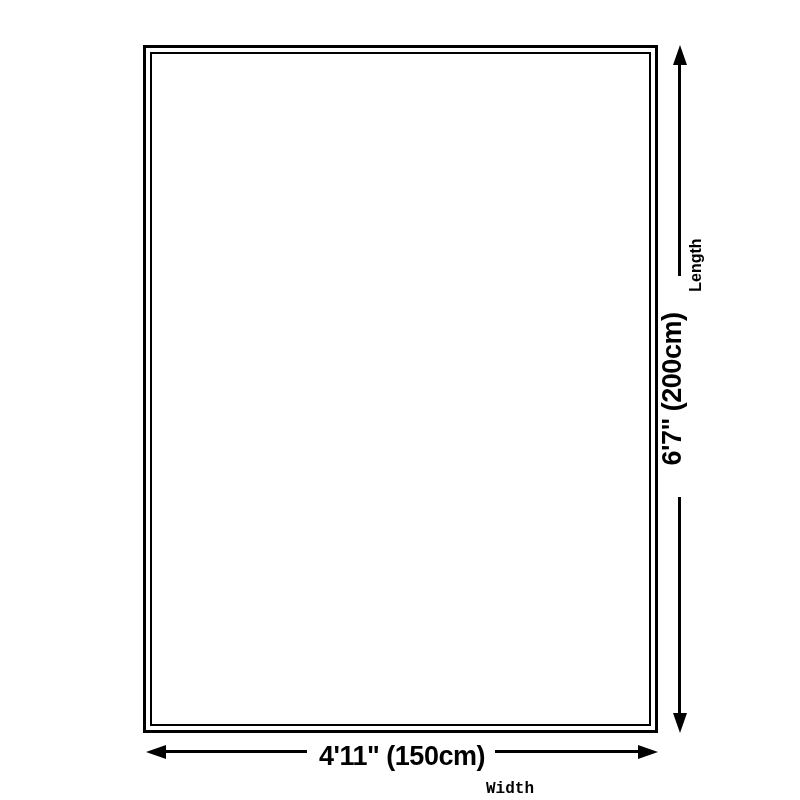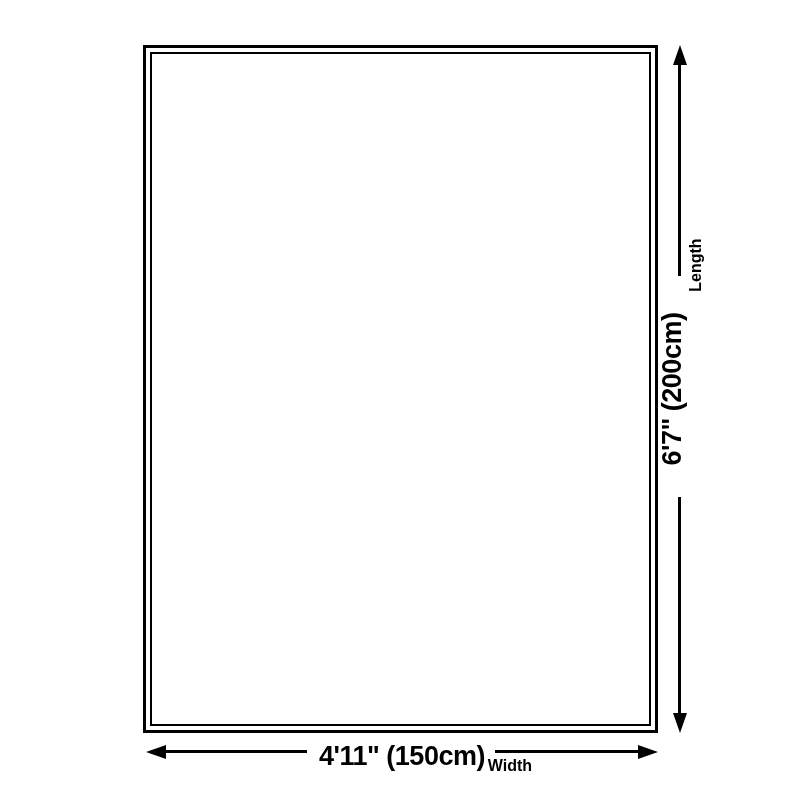--- a/index.html
+++ b/index.html
@@ -125,24 +125,25 @@
   }
   .width-value {
     left: 242px;
     top: 742px;
     width: 320px;
     height: 28px;
     line-height: 28px;
   }
   .width-sublabel {
     left: 450px;
-    top: 757px;
+    top: 780px;
     width: 120px;
     height: 18px;
     line-height: 18px;
+    font-family: Liberation Mono, monospace;
   }
 </style>
 </head>
 <body>
 
 <div class="canvas">
 
   <div class="rug-outline">
     <div class="rug-inner"></div>
   </div>

